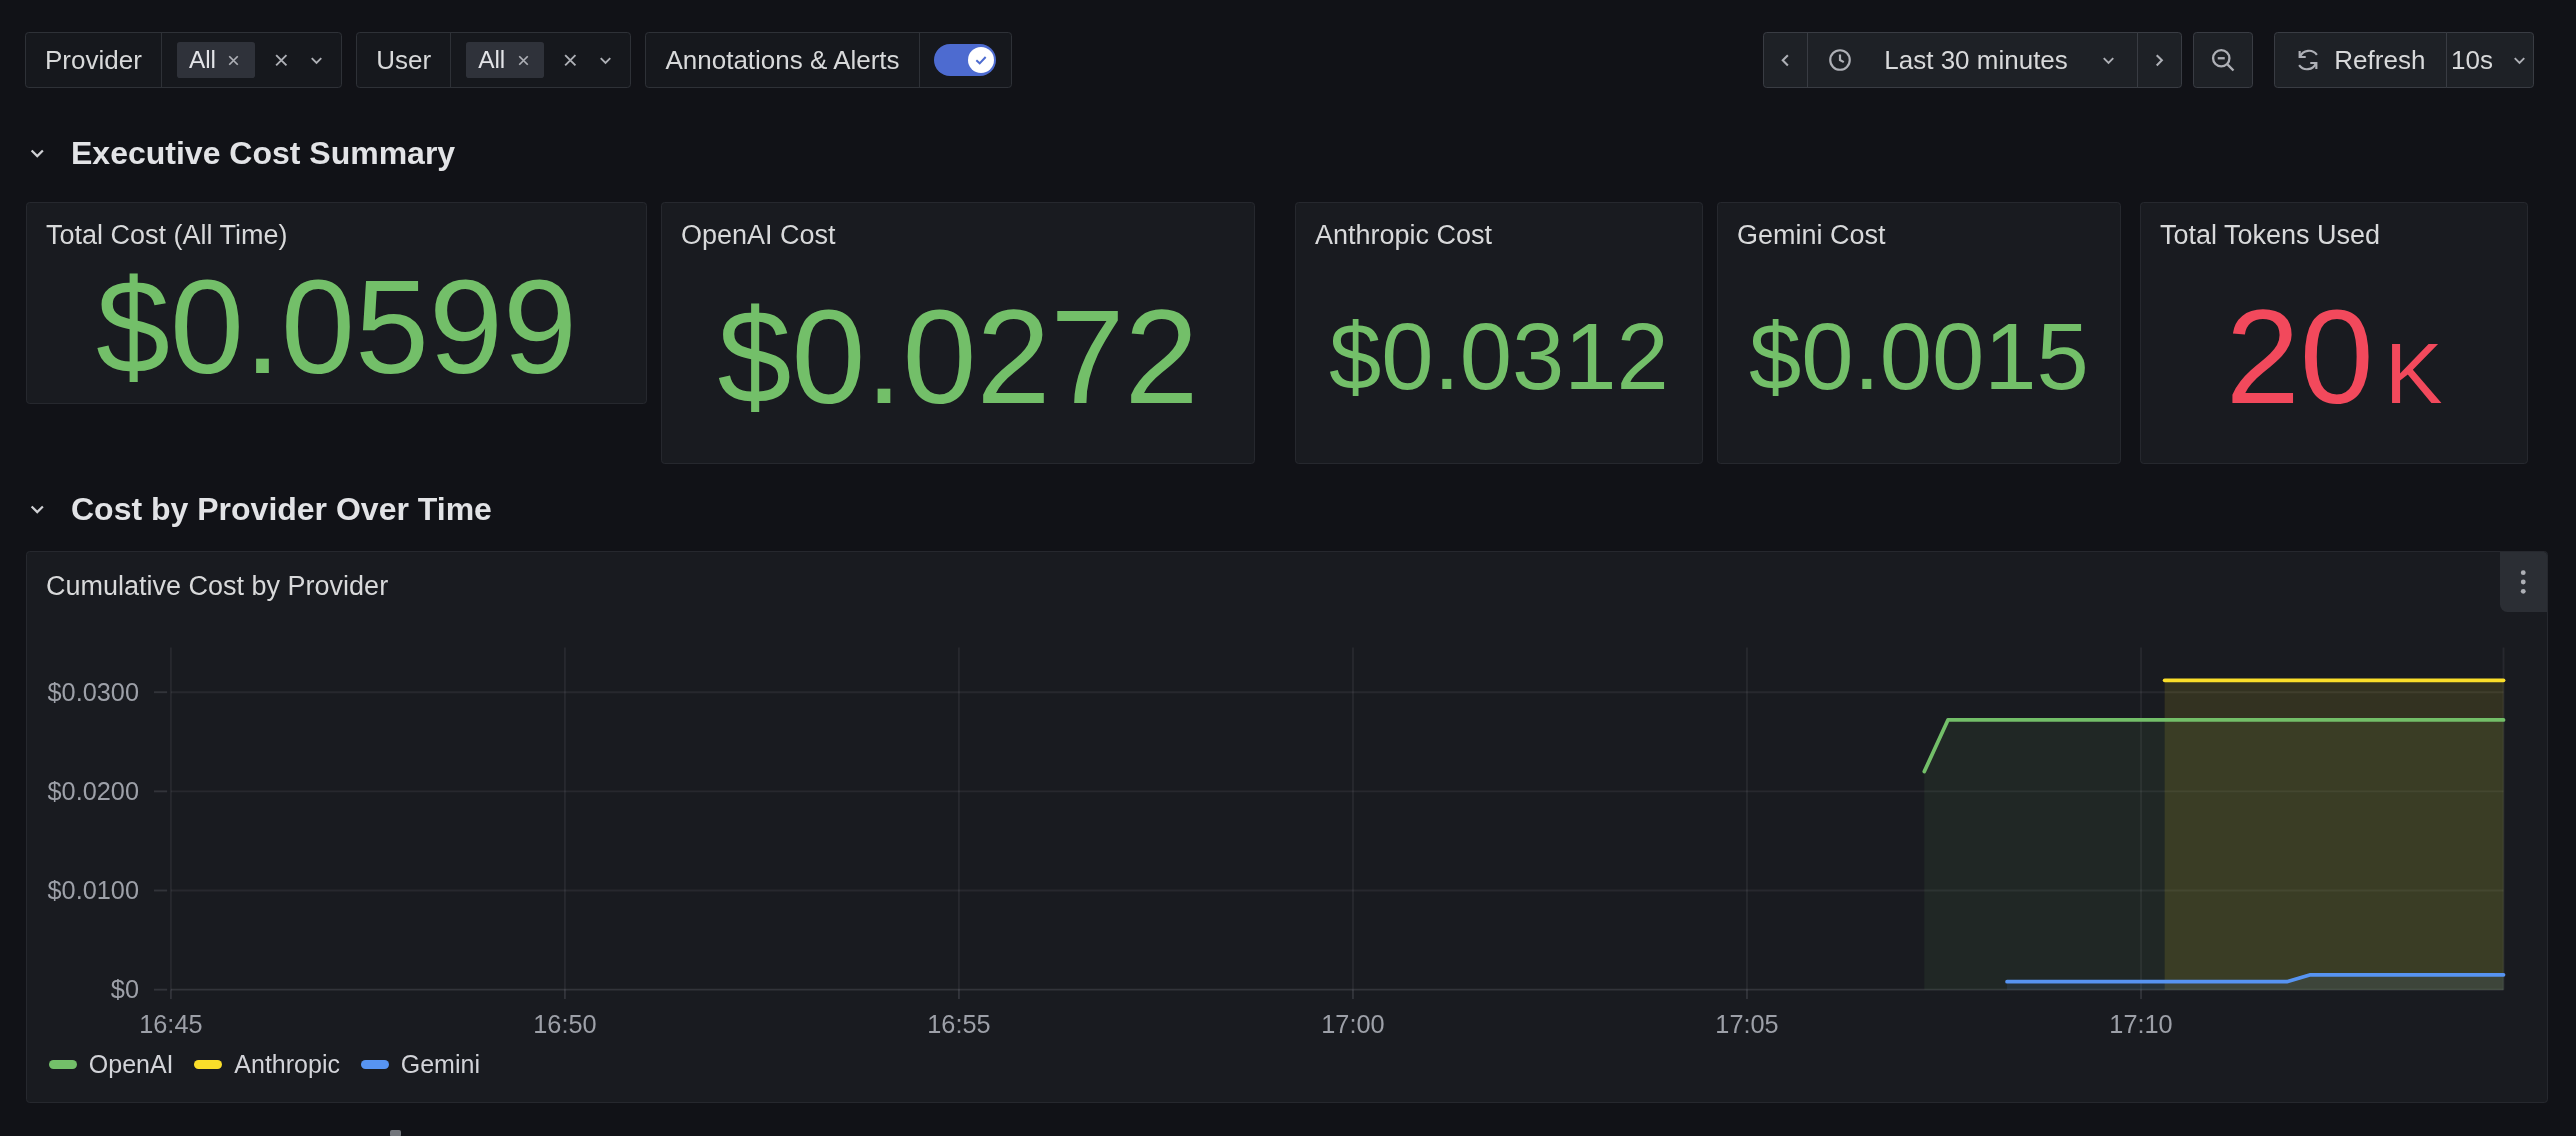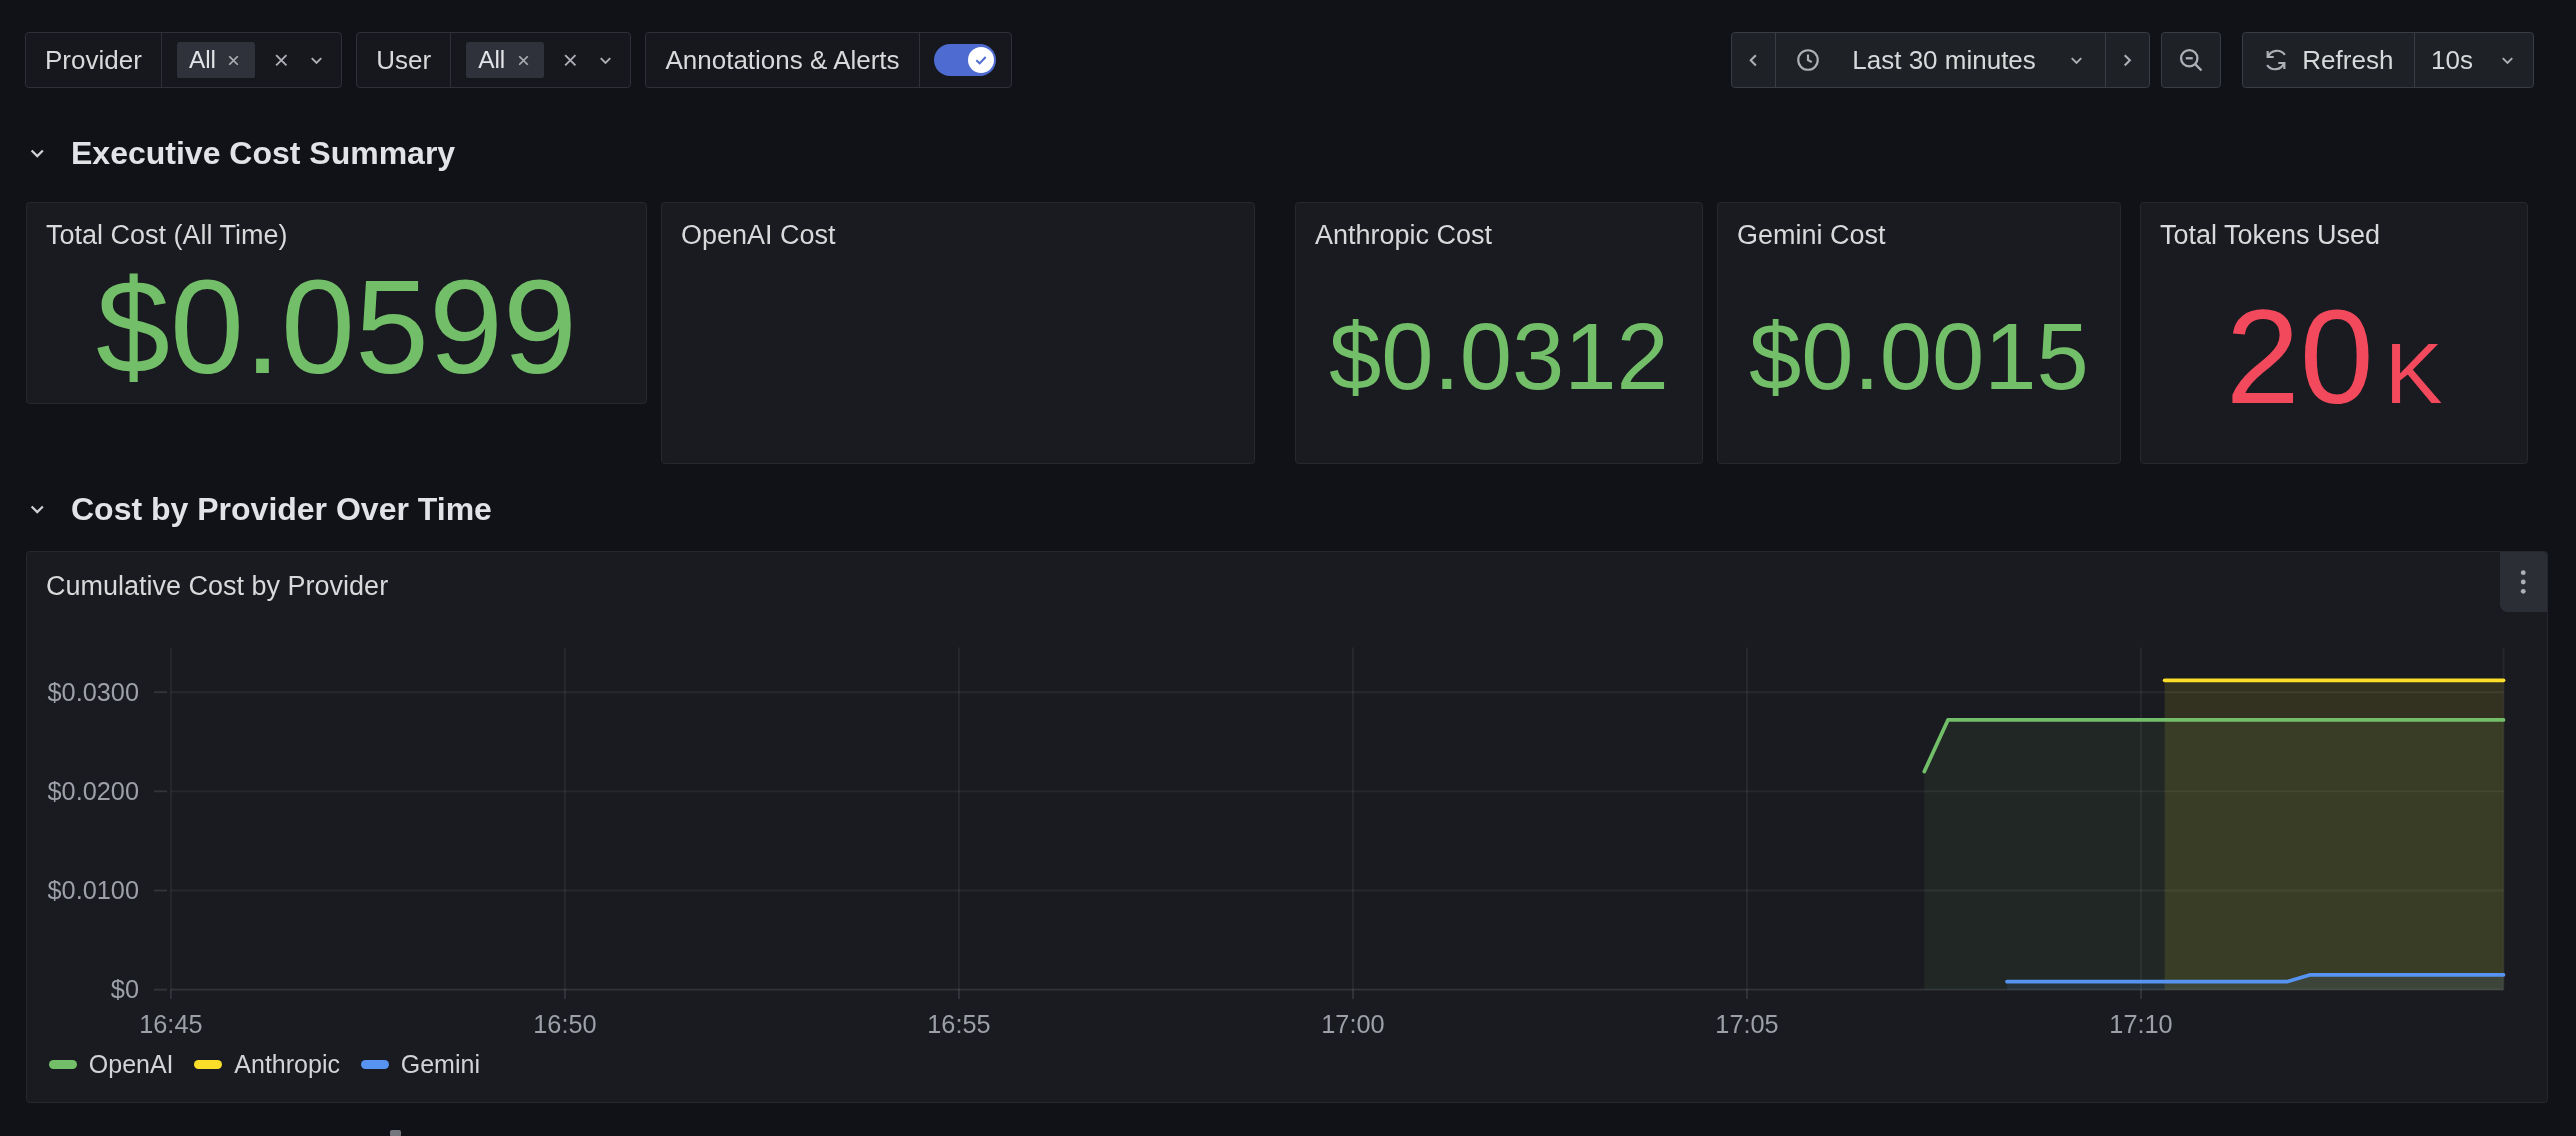--- a/index.html
+++ b/index.html
@@ -30,21 +30,21 @@
          font-size:26px; white-space:nowrap; }
   .seg + .seg { margin-left:-0.9px; }
   .seg.first { border-radius:3.7px 0 0 3.7px; }
   .seg.last  { border-radius:0 3.7px 3.7px 0; }
   .seg.solo  { border-radius:3.7px; }
   .gap12 { width:11.2px; } .gap22 { width:20.6px; }
   .seg.icon-btn { width:45px; }
   .seg.zoom-btn { width:60px; }
   .seg.time-btn { padding:0 19px; gap:31px; }
   .seg.refresh-btn { padding:0 20.6px; gap:13px; }
-  .seg.interval-btn { padding:0 16px; gap:25px; }
+  .seg.interval-btn { padding:0 4px; gap:17px; }
 
   
   .row-header { position:absolute; left:26px; display:flex; align-items:center; gap:22.5px; }
   .row-header .title { font-size:32px; font-weight:700; color:#e2e3e6; }
   .row-header .icon { color:#cfd0d4; }
 
   
   .panel { position:absolute; background:#191b20; border:0.9px solid #26282e; border-radius:3.7px; }
   .panel-title { position:absolute; top:17px; left:19px; font-size:27px; font-weight:500;
                  color:#d8d9da; white-space:nowrap; }
@@ -213,20 +213,25 @@
 <div class="panel" style="left:26px;  top:202px; width:621px; height:202px;">
   <div class="panel-title">Total Cost (All Time)</div>
   <div class="stat-value-wrap">
       <div class="stat-value big">
         <span style="color: rgb(115, 191, 105);">$0.0599</span>
       </div>
     </div>
 </div>
 <div class="panel" style="left:661px; top:202px; width:594px; height:262px;">
   <div class="panel-title">OpenAI Cost</div>
+  <div class="stat-value-wrap">
+      <div class="stat-value big">
+        <span style="color: rgb(115, 191, 105);">$0.0272</span>
+      </div>
+    </div>
 </div>
 <div class="panel" style="left:1295px; top:202px; width:408px; height:262px;">
   <div class="panel-title">Anthropic Cost</div>
   <div class="stat-value-wrap">
       <div class="stat-value mid">
         <span style="color: rgb(115, 191, 105);">$0.0312</span>
       </div>
     </div>
 </div>
 <div class="panel" style="left:1717px; top:202px; width:404px; height:262px;">

